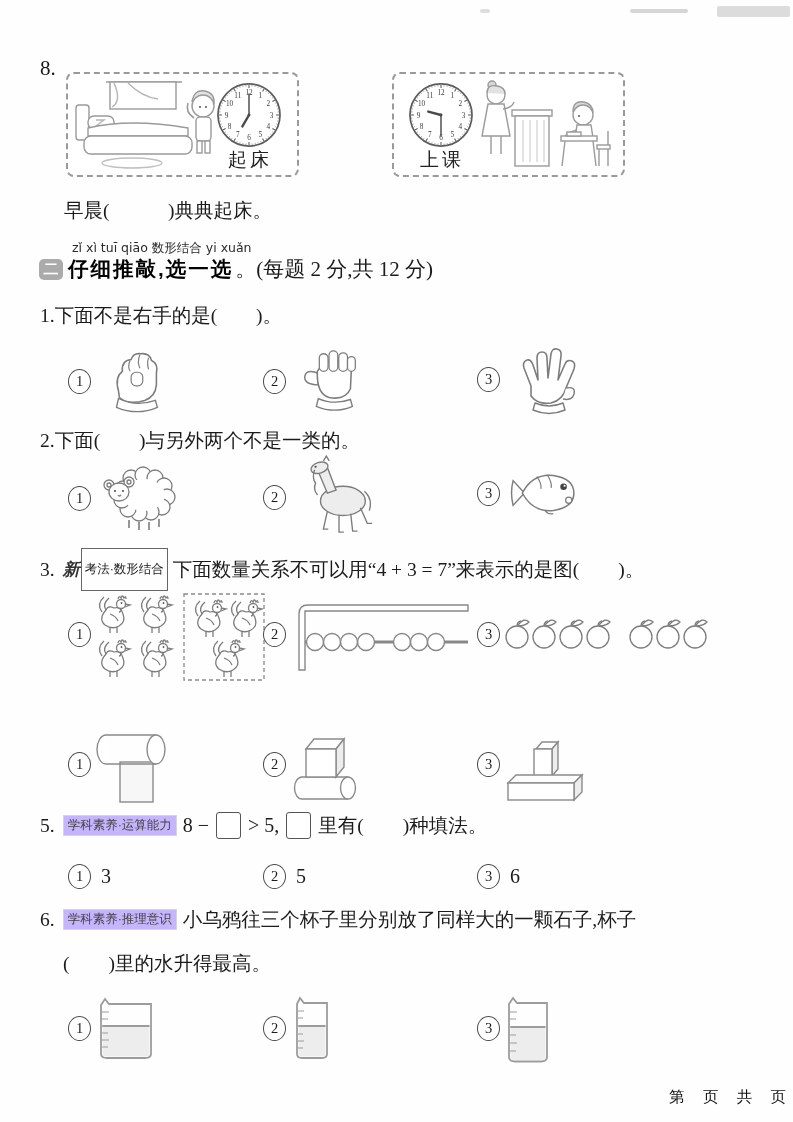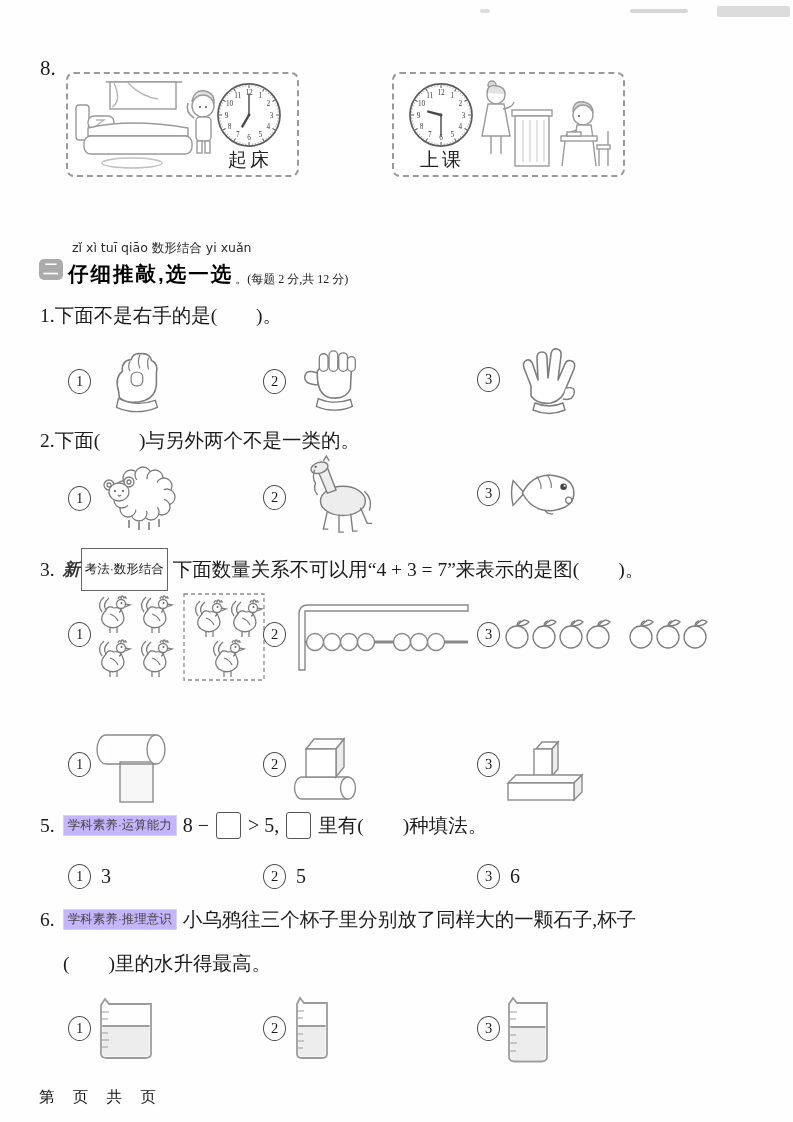--- a/index.html
+++ b/index.html
@@ -15,30 +15,30 @@
   .caption{position:absolute;font-size:19px;letter-spacing:3px;text-align:center;color:#222;}
   .clock{position:absolute;}
   .scene{position:absolute;}
   .pinyin{position:absolute;font-family:"DejaVu Sans",sans-serif;font-size:12.5px;color:#2a2a2a;}
   .secbadge{position:absolute;width:24px;height:21px;background:#ababab;border-radius:5px;color:#fff;
             display:flex;align-items:center;justify-content:center;font-weight:bold;font-size:15px;
             font-family:"Liberation Sans",sans-serif;}
   .sectitle{position:absolute;display:flex;align-items:flex-end;}
   .sectitle .bold{font-weight:bold;font-size:20.5px;letter-spacing:2px;color:#000;
                   font-family:"Liberation Sans",sans-serif;}
-  .sectitle .suffix{font-size:12px;margin-left:2px;margin-top:16px;}
+  .sectitle .suffix{font-size:21px;margin-left:2px;}
   .badgebox{border:1px solid #666;font-size:12.5px;line-height:17px;padding:12px 3px;color:#222;
             font-family:"Liberation Sans",sans-serif;margin-right:5px;}
   .badgegray{background:#c4b5fd;border:1px solid #d6d6d6;font-size:12.5px;line-height:17px;
              padding:1px 4px;color:#444;font-family:"Liberation Sans",sans-serif;margin:0 6px 0 4px;}
   .newmark{font-style:italic;font-weight:bold;font-size:17px;color:#333;margin:0 1px 0 4px;}
   .sq{display:inline-block;width:23px;height:25px;border:1.3px solid #555;border-radius:3px;
       margin:0 7px;vertical-align:-7px;background:#fff;}
   .formula{font-size:20px;}
-  .footer{position:absolute;left:0;right:0;top:1087px;text-align:left;font-size:15.5px;
+  .footer{position:absolute;left:0;right:0;top:1087px;text-align:right;font-size:15.5px;
           letter-spacing:7px;color:#111;font-family:"Liberation Sans",sans-serif;padding-left:39px;}
   .artifact{position:absolute;background:#dcdcdc;border-radius:2px;}
   svg{display:block;overflow:visible;}
 </style>
 </head>
 <body>
 
 <div class="page">
 
   <svg width="0" height="0" aria-hidden="true">
@@ -270,20 +270,21 @@
         <path d="M98,52 q-8,2 -12,6" fill="none"></path>
         <rect x="82" y="58" width="36" height="5"></rect>
         <rect x="88" y="54" width="14" height="4"></rect>
         <path d="M86,63 L83,88 M114,63 L117,88" fill="none"></path>
         <rect x="118" y="67" width="13" height="4"></rect>
         <path d="M120,71 v17 M129,71 v17 M129,67 v-14" fill="none"></path>
       </g>
     </svg>
   </div>
 
+  <div class="t" style="left:64px;top:197px;">早晨(　　　)典典起床。</div>
 
   <div class="pinyin" style="left:72px;top:240px;">zǐ   xì   tuī  qiāo      数形结合   yi   xuǎn</div>
   <div class="secbadge" style="left:39px;top:259px;">二</div>
   <div class="sectitle" style="left:68px;top:255px;">
     <span class="bold">仔细推敲,选一选</span>
     <span class="suffix">。(每题 2 分,共 12 分)</span>
   </div>
 
   <div class="t" style="left:40px;top:302px;">1.下面不是右手的是(　　)。</div>
 

